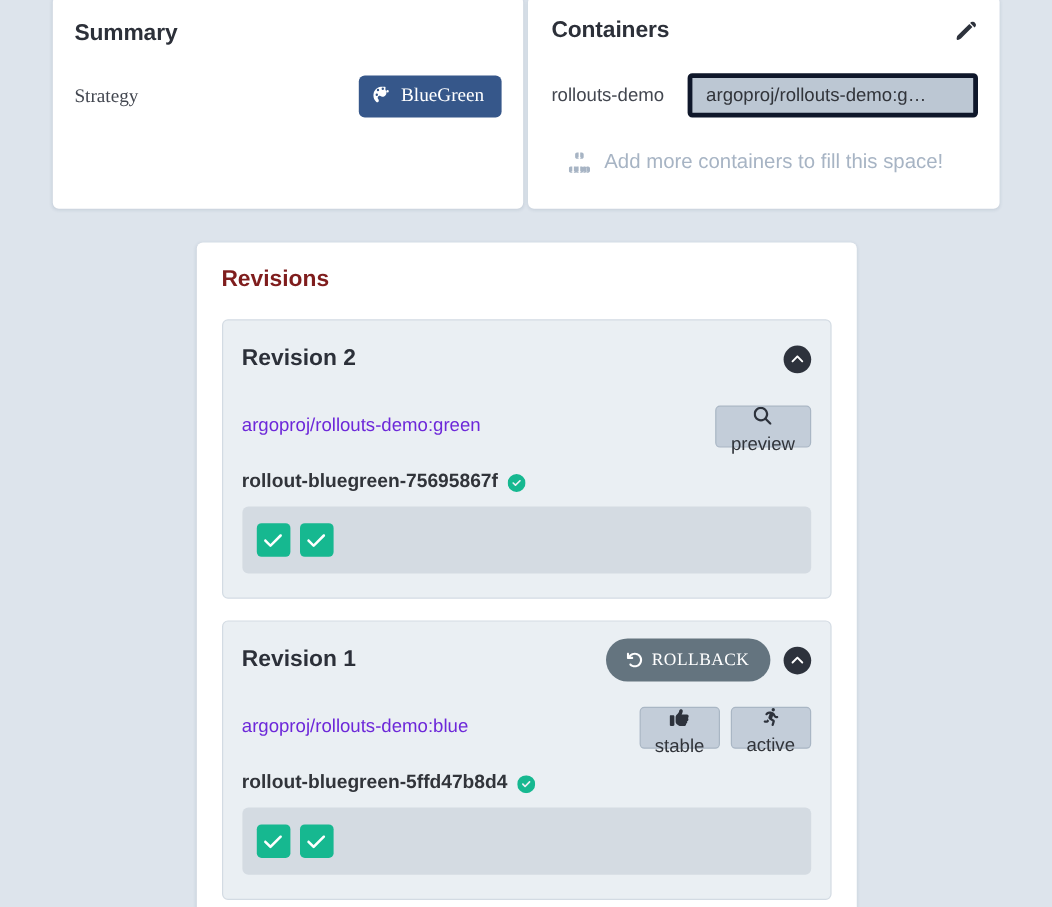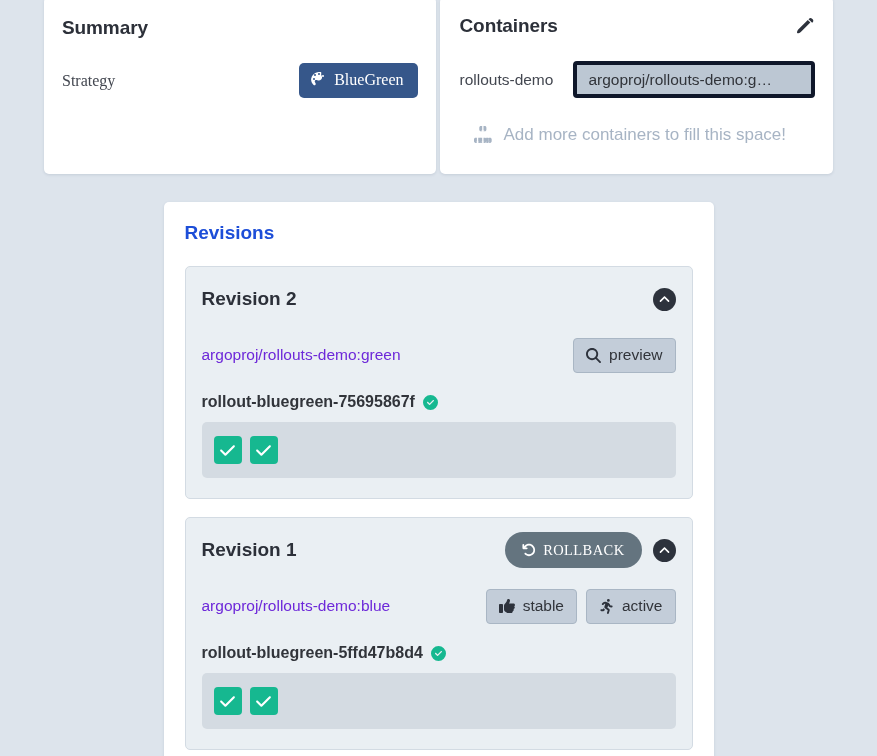--- a/index.html
+++ b/index.html
@@ -120,20 +120,21 @@
     font-size: 15.5px;
     color: #31343a;
     overflow: hidden;
     white-space: nowrap;
     display: flex;
     align-items: center;
   }
   .add-more {
     margin-top: 27px;
     display: flex;
+    align-items: center;
     gap: 11px;
     color: #a7b4c4;
     font-size: 17px;
     cursor: pointer;
     padding-left: 14px;
   }
 
   
   .revisions-wrap {
     padding: 28px 0 0 0;
@@ -143,21 +144,21 @@
   .revisions-card {
     width: 550px;
     background: #ffffff;
     border-radius: 5px;
     box-shadow: 0 1px 3px rgba(40,60,90,0.13);
     padding: 20px 21px 24px 21px;
   }
   .revisions-title {
     font-size: 19px;
     font-weight: bold;
-    color: #1d4ed8;
+    color: #7f1d1d;
     margin-bottom: 22px;
   }
 
   .revision {
     background: #eaeff3;
     border: 1px solid #d3dbe3;
     border-radius: 5px;
     padding: 14px 16px 20px 16px;
     margin-bottom: 18px;
   }
@@ -230,20 +231,21 @@
     height: 35px;
     padding: 0 12px;
     font-size: 15.5px;
     color: #31343a;
     display: inline-flex;
     align-items: center;
     gap: 8px;
     cursor: pointer;
     white-space: nowrap;
     font-family: "Liberation Sans", sans-serif;
+    flex-direction: column;
   }
 
   .rs-name {
     margin-top: 20px;
     display: flex;
     align-items: center;
     gap: 8px;
     font-size: 16px;
     font-weight: bold;
     color: #31343a;

